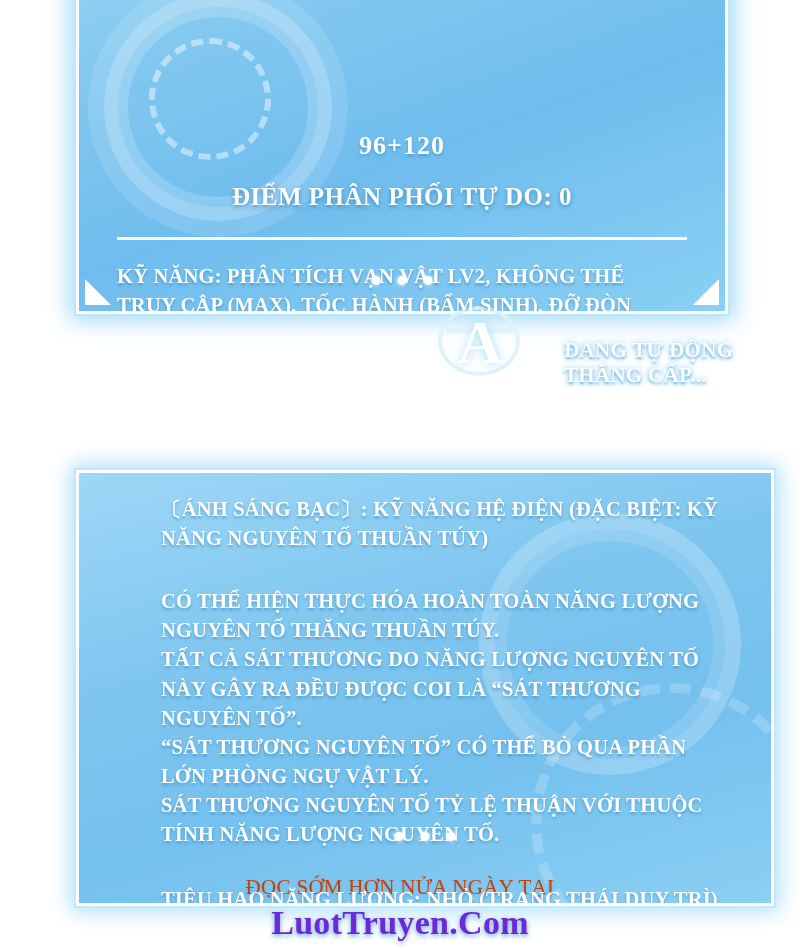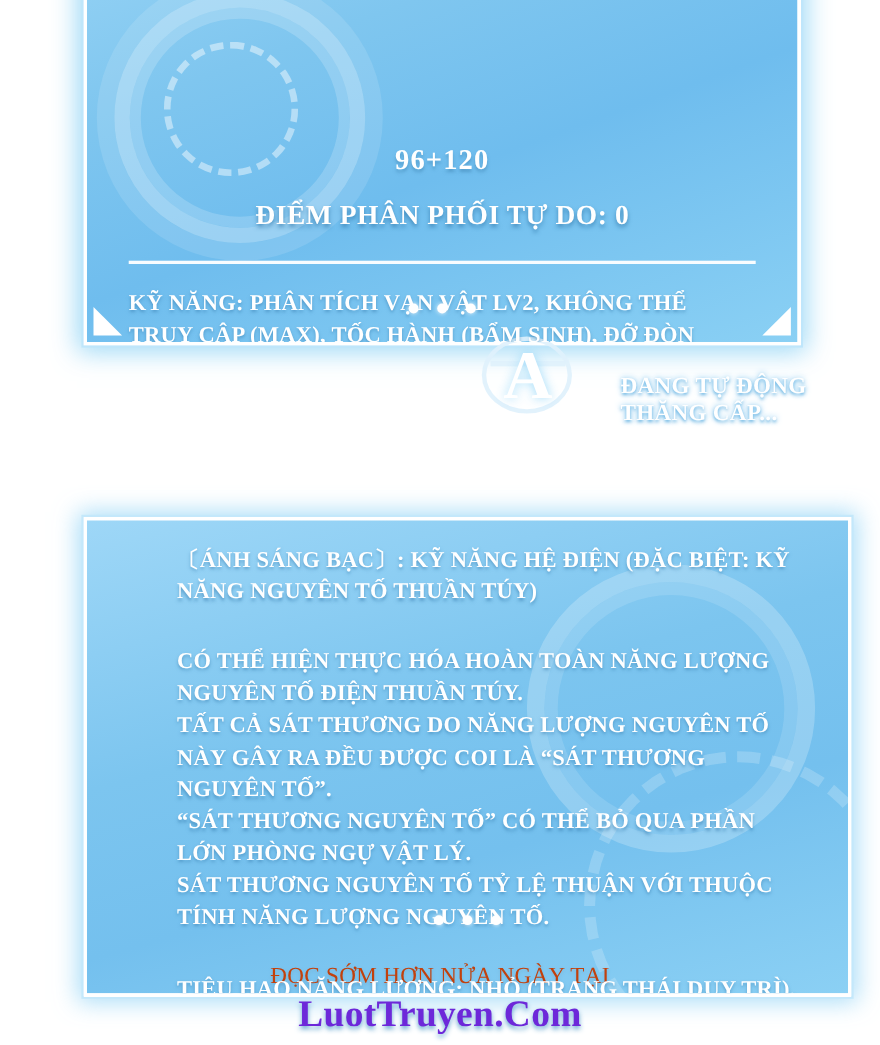--- a/index.html
+++ b/index.html
@@ -299,21 +299,21 @@
     <span class="bar"></span>
     <span class="glyph">A</span>
   </div>
   <div class="autolevel-text">ĐANG TỰ ĐỘNG THĂNG CẤP...</div>
 </div>
 
 <div class="panel-two">
   <div class="p2-inner">
     <div class="skill-title">〔ÁNH SÁNG BẠC〕: KỸ NĂNG HỆ ĐIỆN (ĐẶC BIỆT: KỸ NĂNG NGUYÊN TỐ THUẦN TÚY)</div>
     <div class="skill-body">
-      <span class="l">CÓ THỂ HIỆN THỰC HÓA HOÀN TOÀN NĂNG LƯỢNG NGUYÊN TỐ ĐIỆN THUẦN TÚY.</span>
+      <span class="l">CÓ THỂ HIỆN THỰC HÓA HOÀN TOÀN NĂNG LƯỢNG NGUYÊN TỐ THĂNG THUẦN TÚY.</span>
       <span class="l">TẤT CẢ SÁT THƯƠNG DO NĂNG LƯỢNG NGUYÊN TỐ NÀY GÂY RA ĐỀU ĐƯỢC COI LÀ “SÁT THƯƠNG NGUYÊN TỐ”.</span>
       <span class="l">“SÁT THƯƠNG NGUYÊN TỐ” CÓ THỂ BỎ QUA PHẦN LỚN PHÒNG NGỰ VẬT LÝ.</span>
       <span class="l">SÁT THƯƠNG NGUYÊN TỐ TỶ LỆ THUẬN VỚI THUỘC TÍNH NĂNG LƯỢNG NGUYÊN TỐ.</span>
     </div>
     <div class="skill-cost">TIÊU HAO NĂNG LƯỢNG: NHỎ (TRẠNG THÁI DUY TRÌ), TRUNG BÌNH (TRẠNG THÁI GIẢI PHÓNG).</div>
   </div>
   <div class="dots dots-p2">
     <span class="dot"></span>
     <span class="dot"></span>
     <span class="dot"></span>

